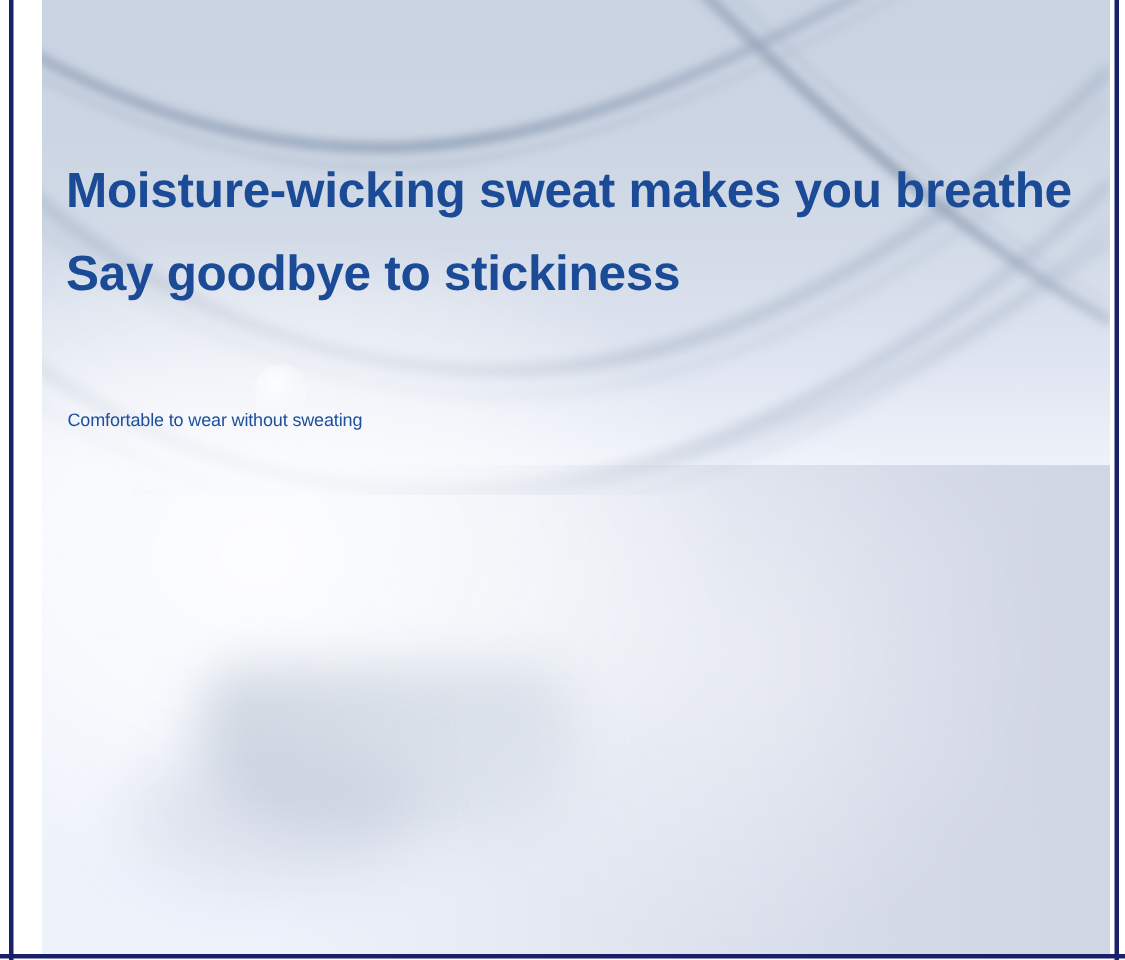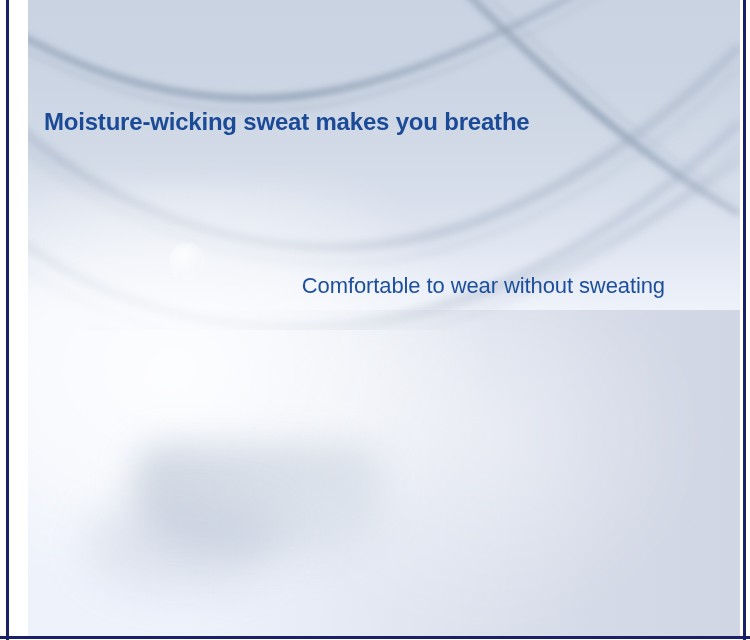--- a/index.html
+++ b/index.html
@@ -162,38 +162,37 @@
     top: 0;
     width: 690px;
     height: 636px;
   }
 
   .headline {
     position: absolute;
     left: 0;
     width: 660px;
     color: #1b4b97;
-    font-size: 24px;
+    font-size: 33px;
     font-weight: 700;
     letter-spacing: -0.2px;
     white-space: nowrap;
   }
   .headline.l1 { top: 108px; }
   .headline.l2 { top: 163px; }
 
   .subline {
     position: absolute;
     left: 1px;
     width: 620px;
     color: #1d4f9c;
-    font-size: 22px;
+    font-size: 12px;
     font-weight: 400;
     letter-spacing: -0.1px;
     white-space: nowrap;
-    text-align: right;
   }
   .subline.s1 { top: 273px; }
   .subline.s2 { top: 320px; }
 </style>
 </head>
 <body>
 
 <div id="banner">
 
   <div class="photo">
@@ -240,20 +239,21 @@
     </div>
 
     <div class="bloom-a"></div>
     <div class="bloom-b"></div>
     <div class="fabric-mass"></div>
     <div class="fabric-mass-2"></div>
     <div class="bubble"></div>
 
     <div class="copy">
       <div class="headline l1">Moisture-wicking sweat makes you breathe</div>
+      <div class="headline l2">Say goodbye to stickiness</div>
       <div class="subline s1">Comfortable to wear without sweating</div>
     </div>
 
   </div>
 
   <div class="frame-left"></div>
   <div class="frame-right"></div>
   <div class="frame-bottom"></div>
 
 </div>

